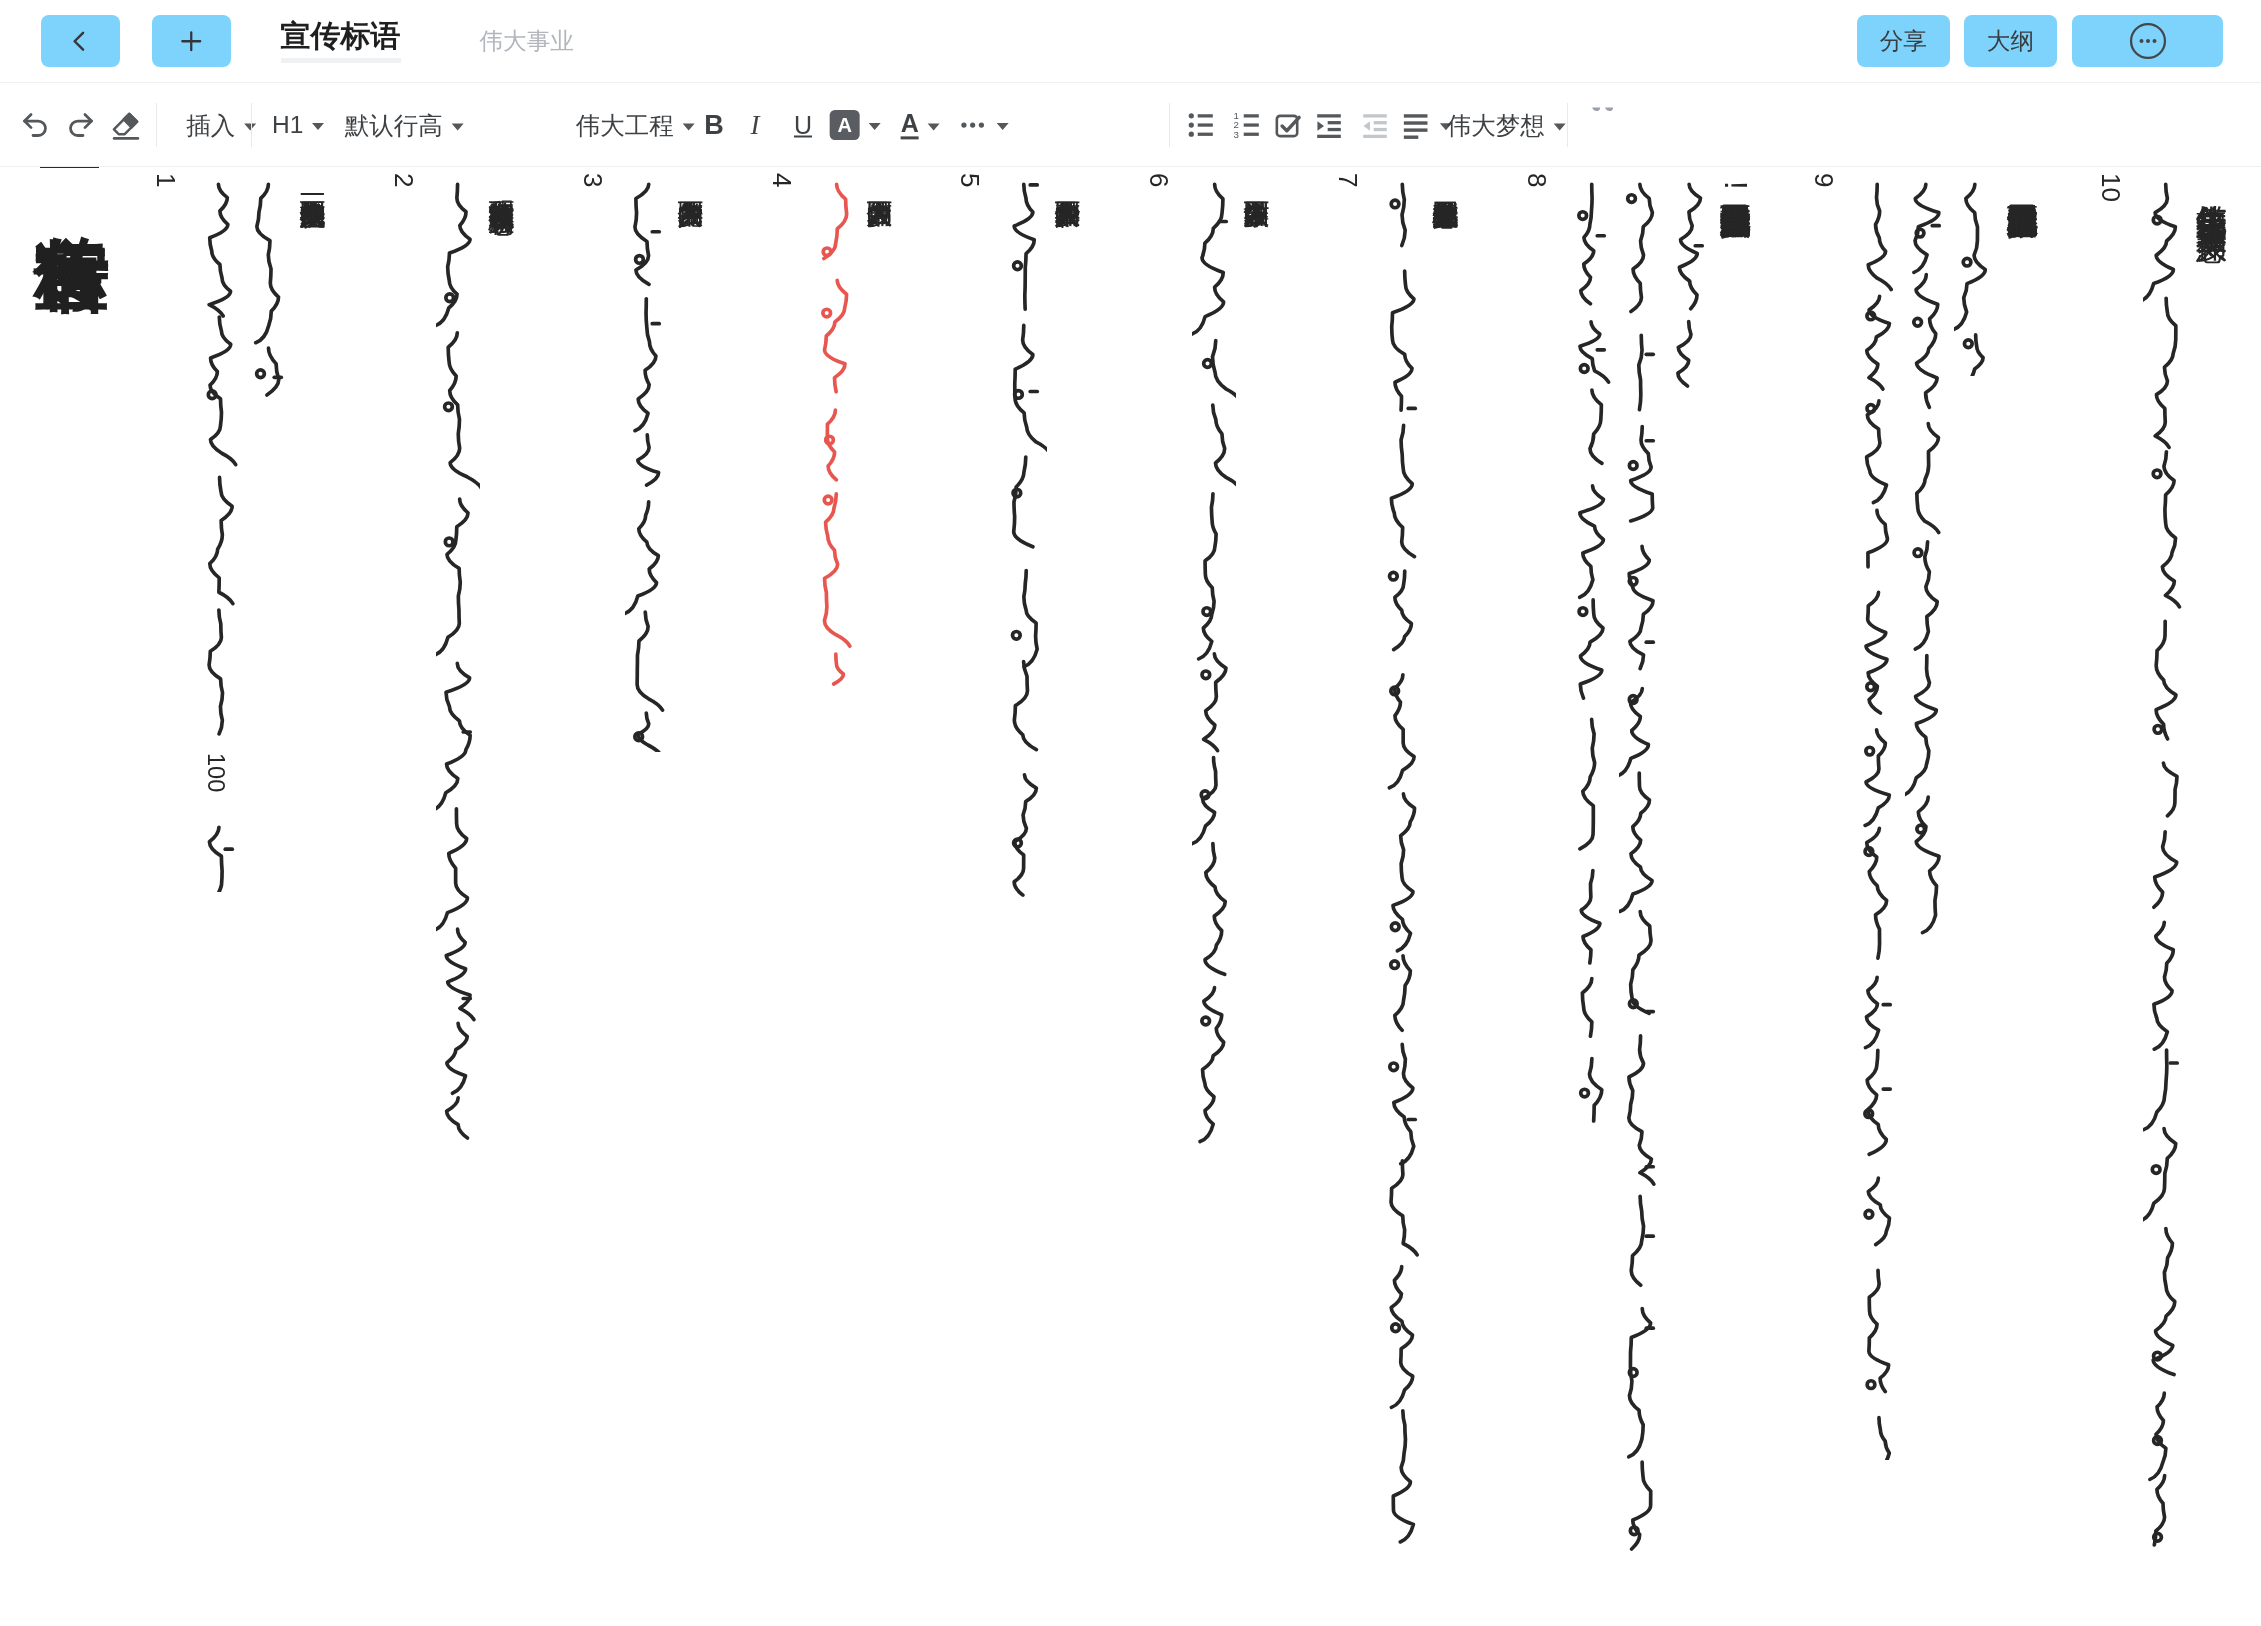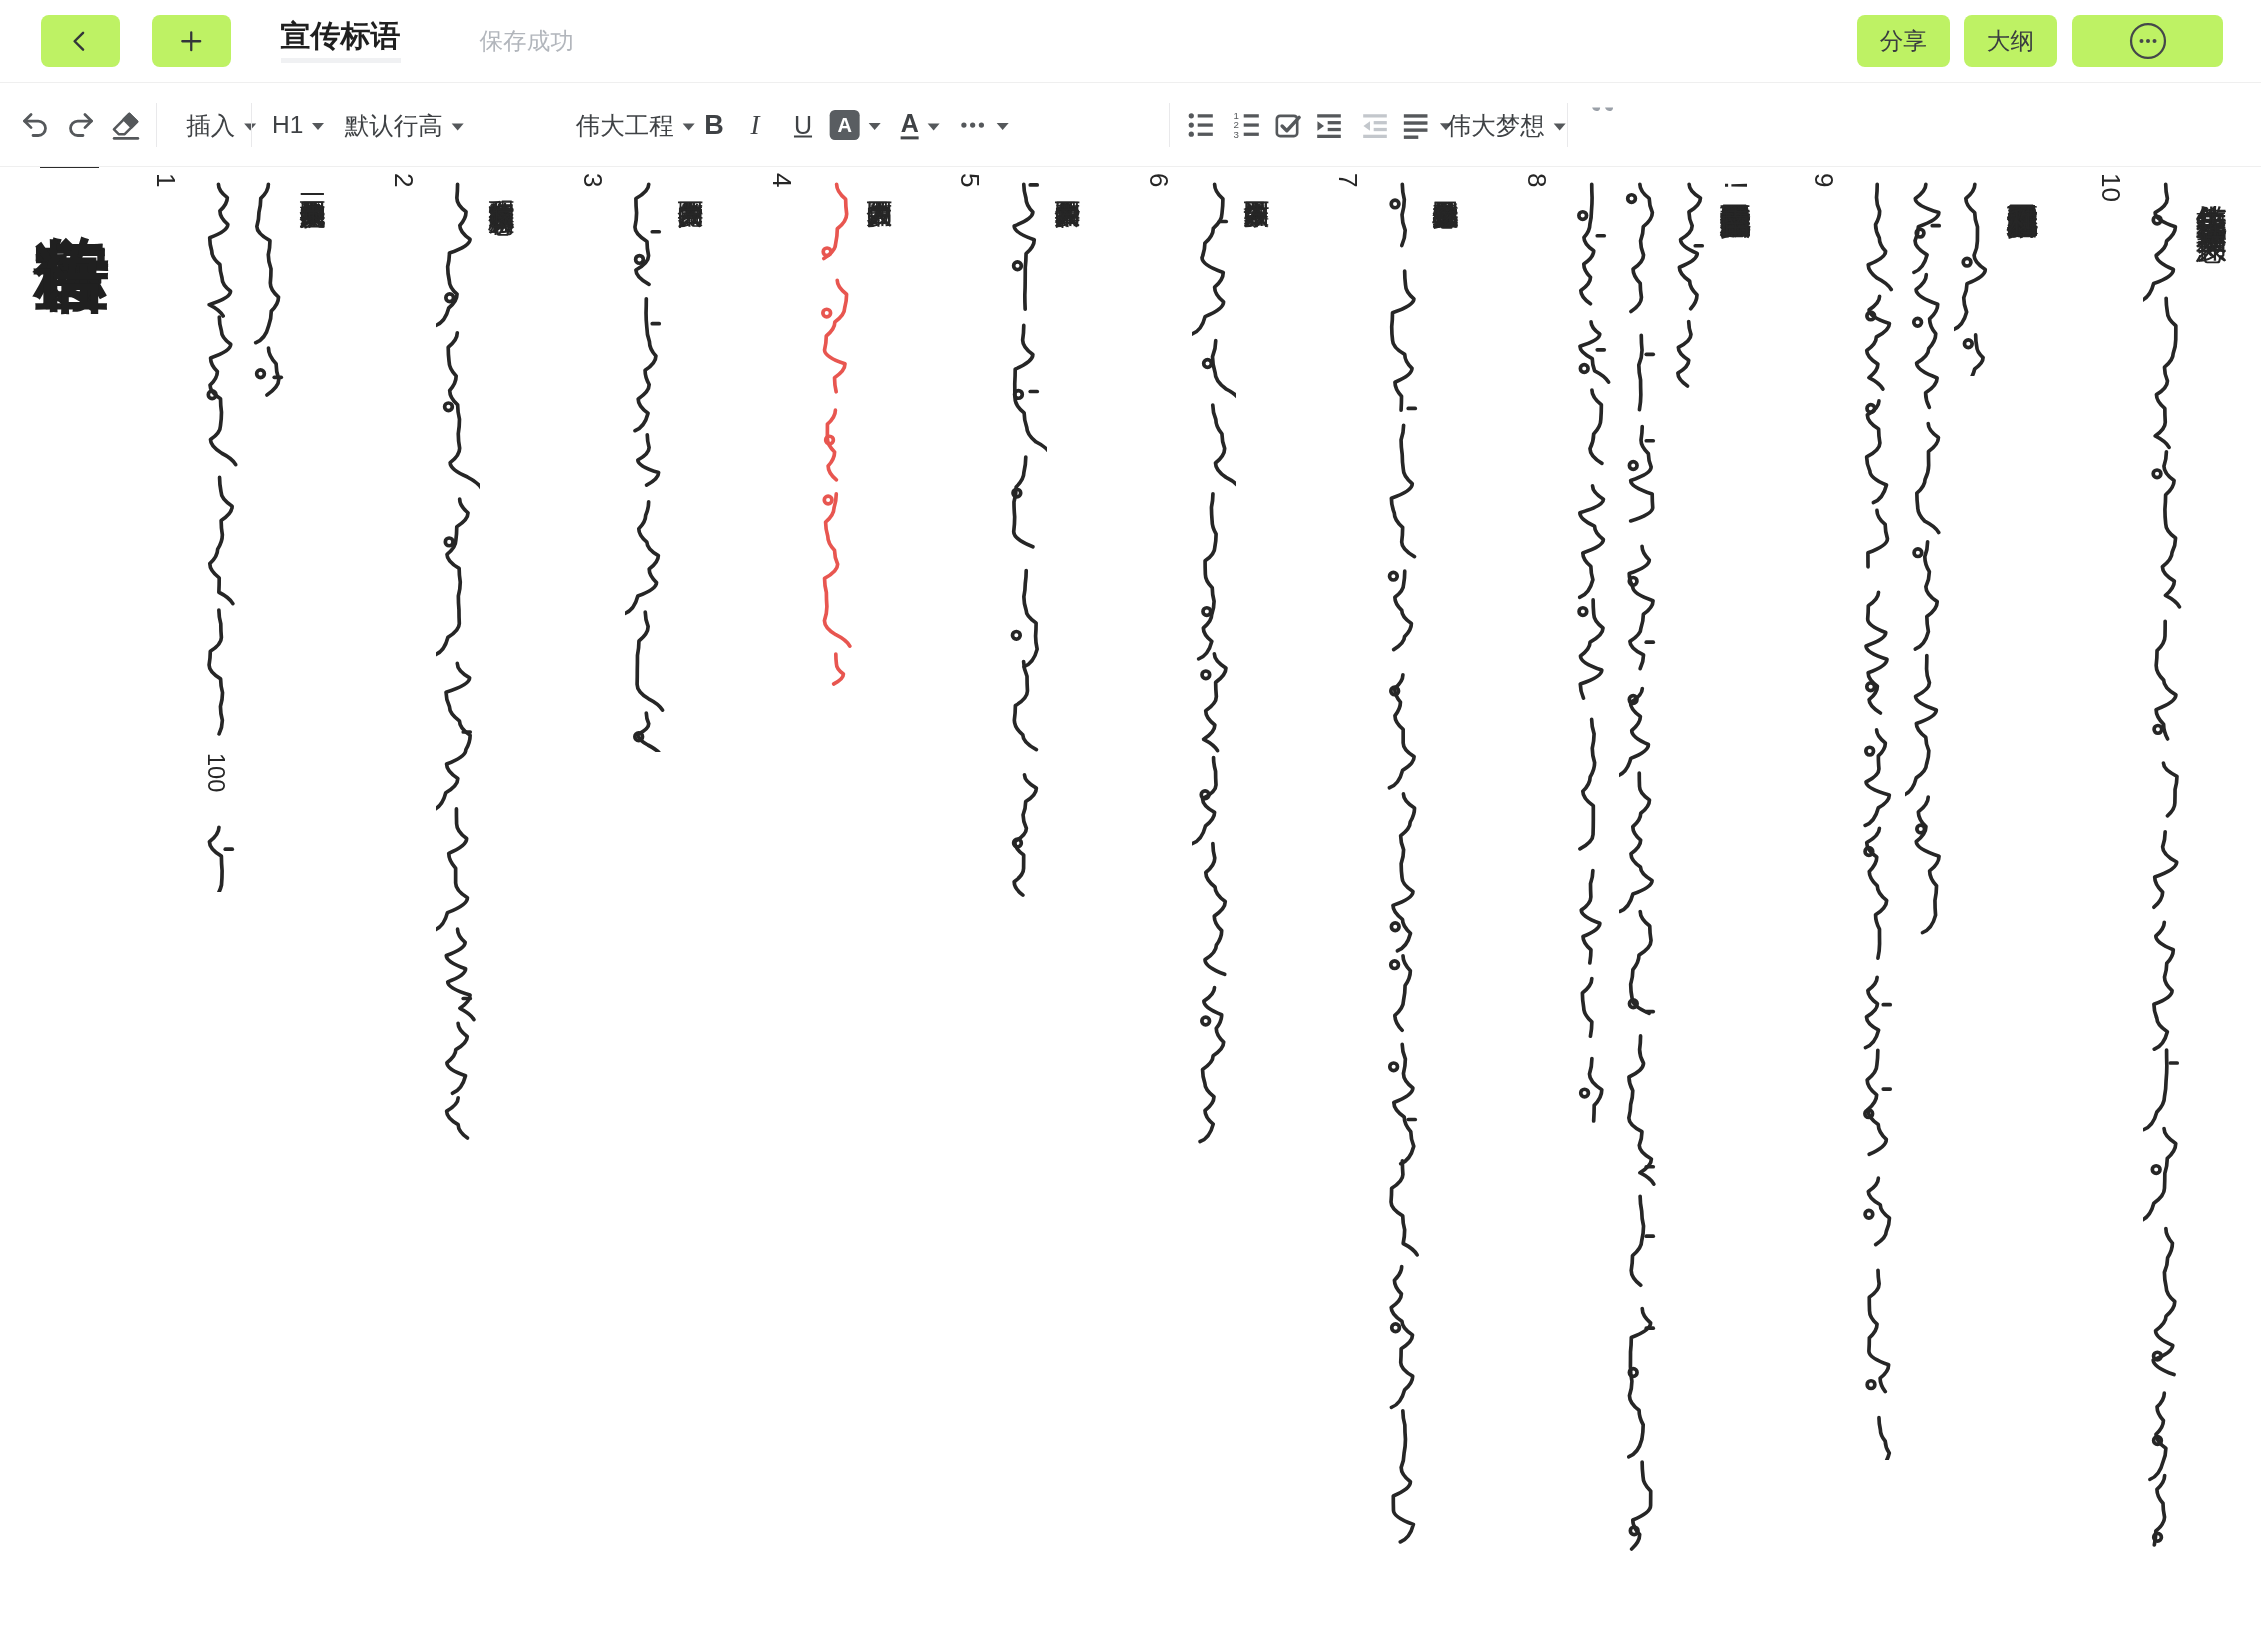--- a/index.html
+++ b/index.html
@@ -2,21 +2,21 @@
 <html style="font-size:14px"><head>
 <meta charset="utf-8">
 <style>
   html,body{margin:0;padding:0;}
   body{width:2261px;height:1626px;position:relative;background:#fff;overflow:hidden;
        font-family:"Liberation Sans","DejaVu Sans",sans-serif;color:#262626;}
   
   .hdr{position:absolute;left:0;top:0;right:0;height:83px;background:#fff;
        border-bottom:0.9px solid #efefef;display:flex;align-items:center;
        padding:0 38px 0 41px;box-sizing:border-box;z-index:5;}
-  .hbtn{height:52px;background:#bef264;border:none;border-radius:7.9px;display:flex;
+  .hbtn{height:52px;background:#7dd3fc;border:none;border-radius:7.9px;display:flex;
         align-items:center;justify-content:center;cursor:pointer;color:#33363a;}
   .sq{width:79px;}
   .doc-name{font-size:30px;font-weight:bold;color:#1f1f1f;margin-left:50px;
             padding-bottom:5.2px;border-bottom:5.2px solid #f0f1f3;line-height:1.1;}
   .save-status{font-size:23.6px;color:#b2b6bc;margin-left:79px;}
   .hsp{flex:1;}
   .txtbtn{padding:0 23px;font-size:23.6px;color:#3a3d40;margin-left:14px;}
   .morebtn{width:151px;margin-left:15px;}
   
   .tb{position:absolute;left:0;top:84px;right:0;height:82px;background:#fff;
@@ -59,21 +59,21 @@
     <svg class="ic" width="24.5" height="24.5" viewBox="0 0 26 26" fill="none" stroke="#33363a" stroke-width="2.6" stroke-linecap="round" stroke-linejoin="round">
         <path d="M16 4 L7 13 l9 9"></path>
       </svg>
   </button>
   <button class="hbtn sq" style="margin-left:31.5px">
     <svg class="ic" width="24.5" height="24.5" viewBox="0 0 26 26" fill="none" stroke="#33363a" stroke-width="2.4" stroke-linecap="round">
         <path d="M13 3.5 v19 M3.5 13 h19"></path>
       </svg>
   </button>
   <div class="doc-name">宣传标语</div>
-  <div class="save-status">保存成功</div>
+  <div class="save-status">伟大事业</div>
   <div class="hsp"></div>
   <button class="hbtn txtbtn">分享</button>
   <button class="hbtn txtbtn">大纲</button>
   <button class="hbtn morebtn">
     <svg class="ic" width="40" height="40" viewBox="0 0 46 46" fill="none">
         <circle cx="23" cy="23" r="19.5" stroke="#44474a" stroke-width="2.6"></circle>
         <circle cx="15.5" cy="23" r="2.3" fill="#44474a"></circle>
         <circle cx="23" cy="23" r="2.3" fill="#44474a"></circle>
         <circle cx="30.5" cy="23" r="2.3" fill="#44474a"></circle>
       </svg>

